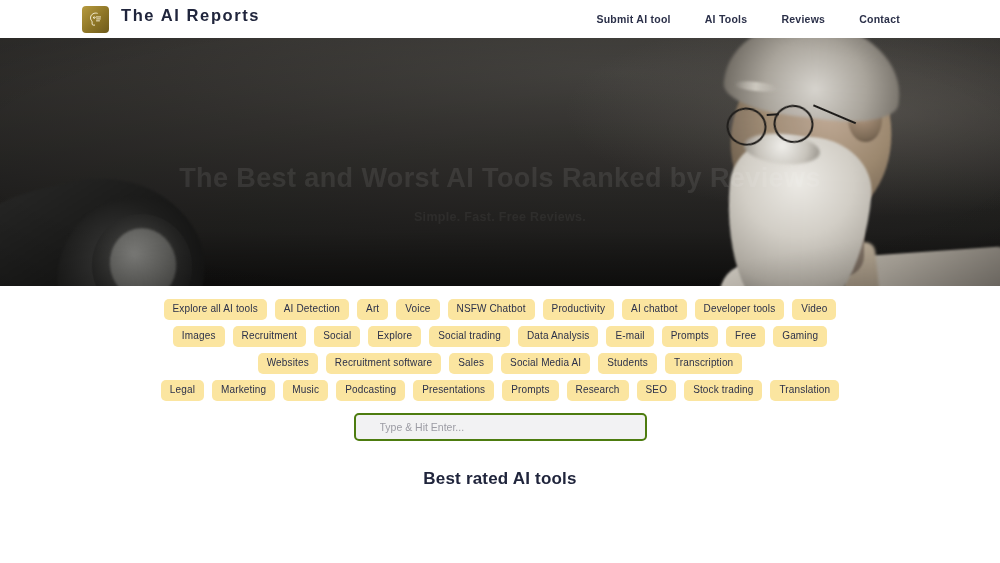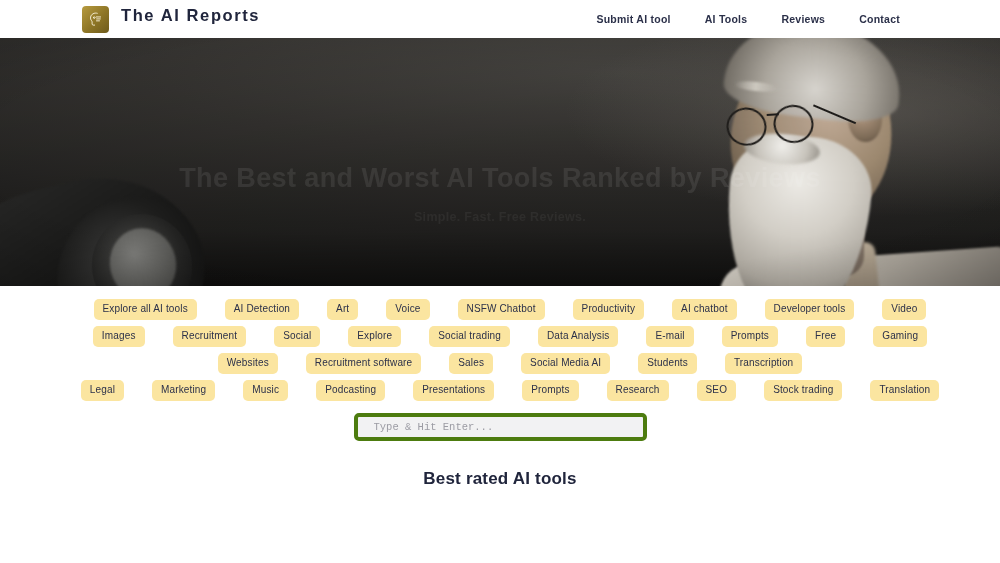--- a/index.html
+++ b/index.html
@@ -330,37 +330,36 @@
   .tag {
     background: #fbe5a0;
     color: #2b3049;
     font-size: 10px;
     letter-spacing: .15px;
     padding: 5px 9px 6px;
     border-radius: 5px;
     white-space: nowrap;
     cursor: pointer;
     line-height: 1;
-    margin-left: 20px;
   }
 
   
   .search-wrap {
     display: flex;
     justify-content: center;
     margin-top: 12px;
   }
   .search-input {
     width: 293px;
     height: 28px;
-    border: 4px solid #4d7c0f;
+    border: 2px solid #4d7c0f;
     border-radius: 5px;
     background: #f2f2f3;
-    padding: 0 16px;
-    font-family: Liberation Mono, monospace;
+    padding: 0 24px;
+    font-family: Liberation Sans, sans-serif;
     font-size: 10.5px;
     color: #2b3049;
     outline: none;
   }
   .search-input::placeholder { color: #9c9ca4; }
 
   
   .best-rated {
     margin-top: 28px;
     text-align: center;

